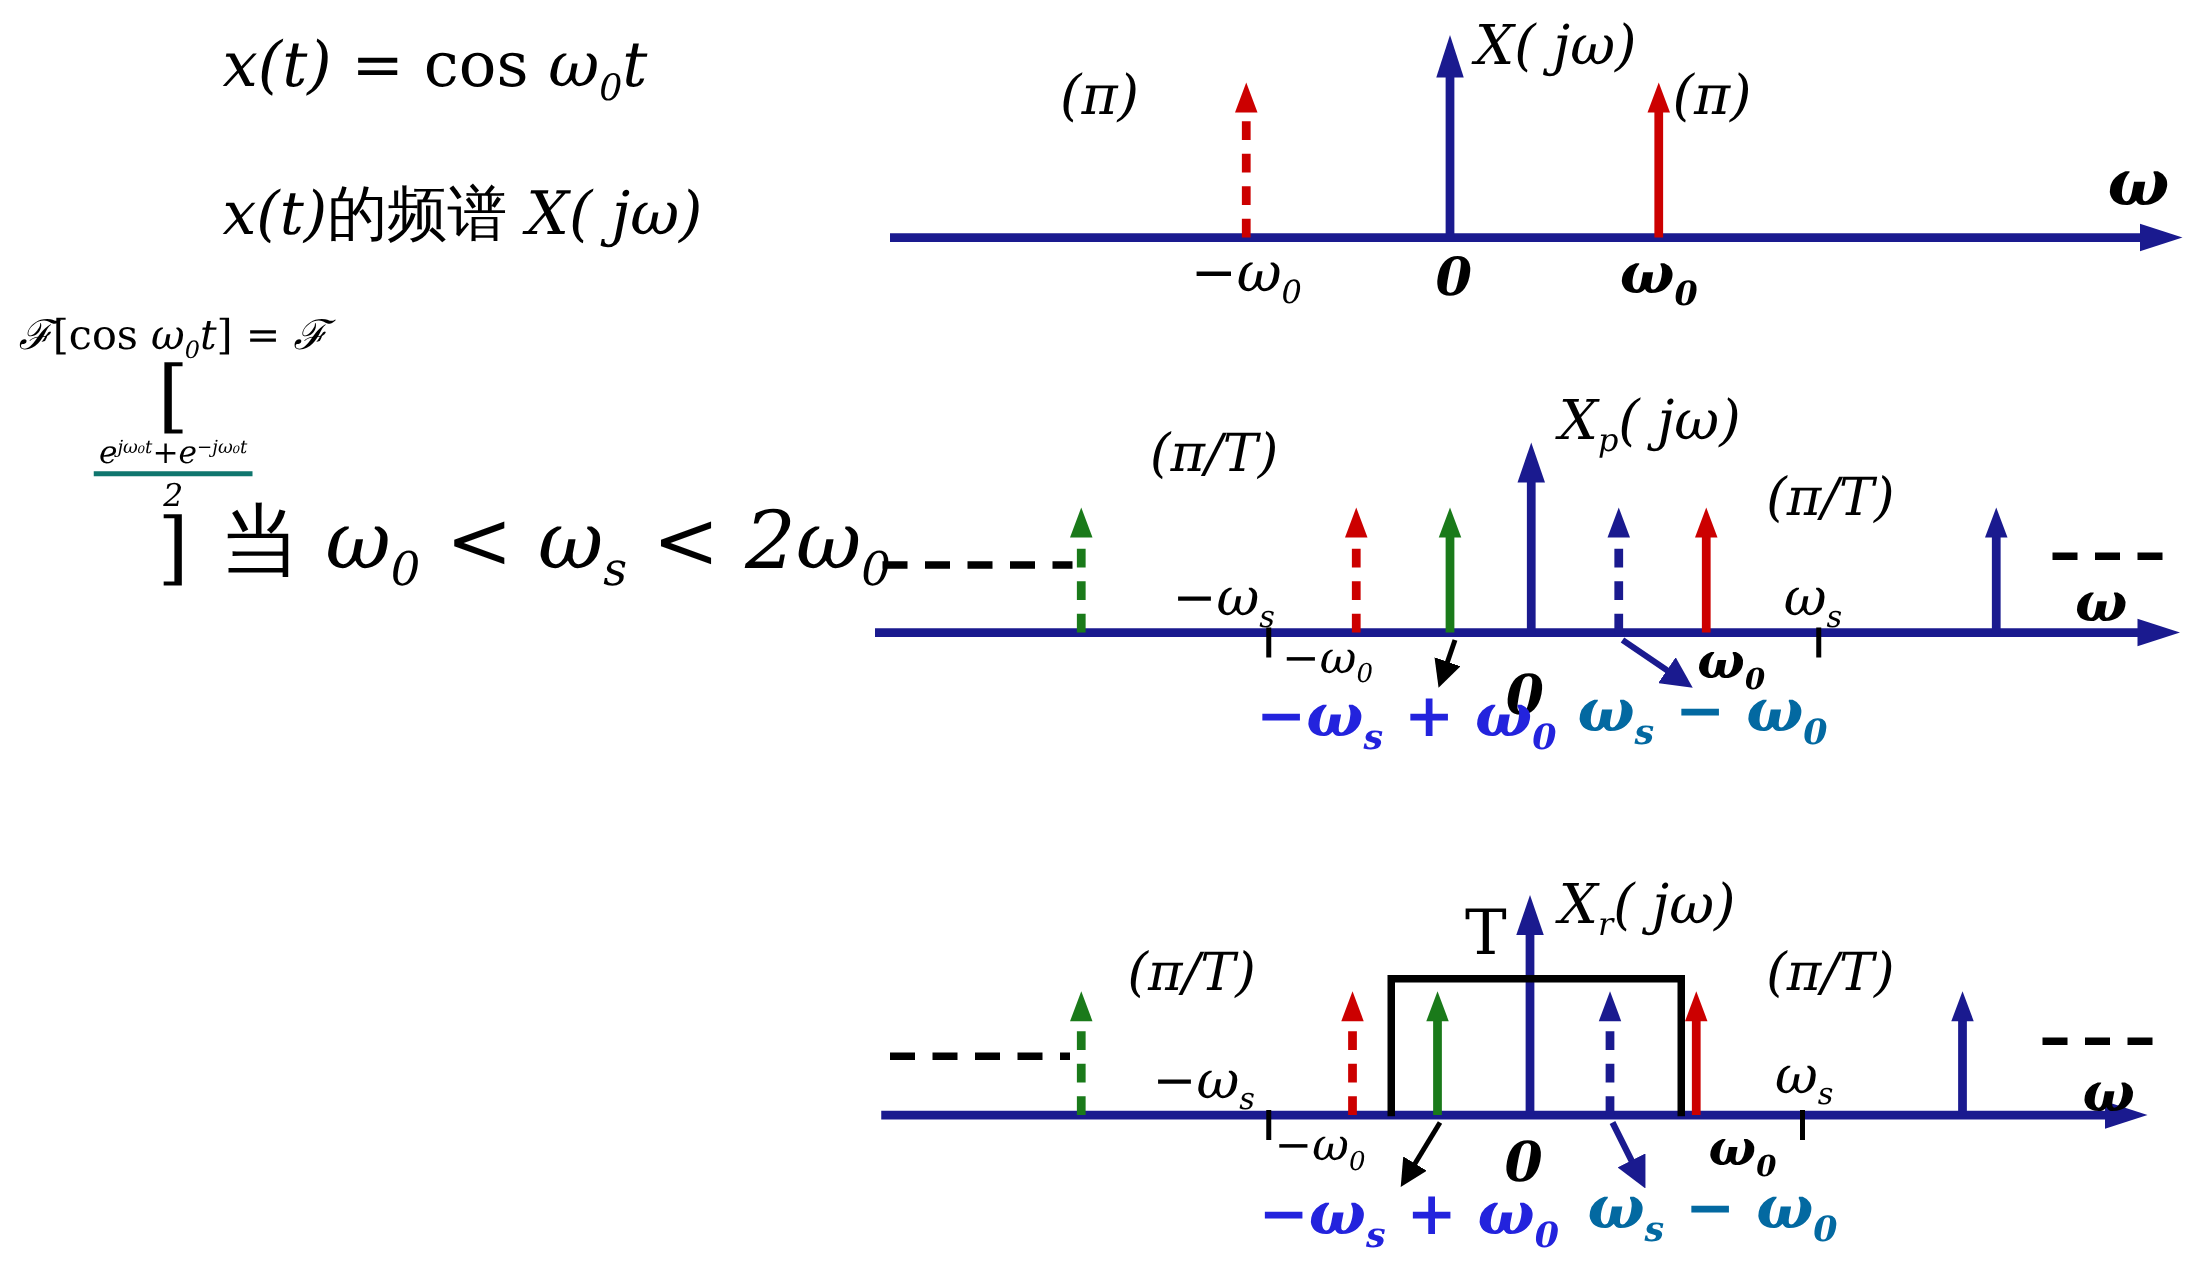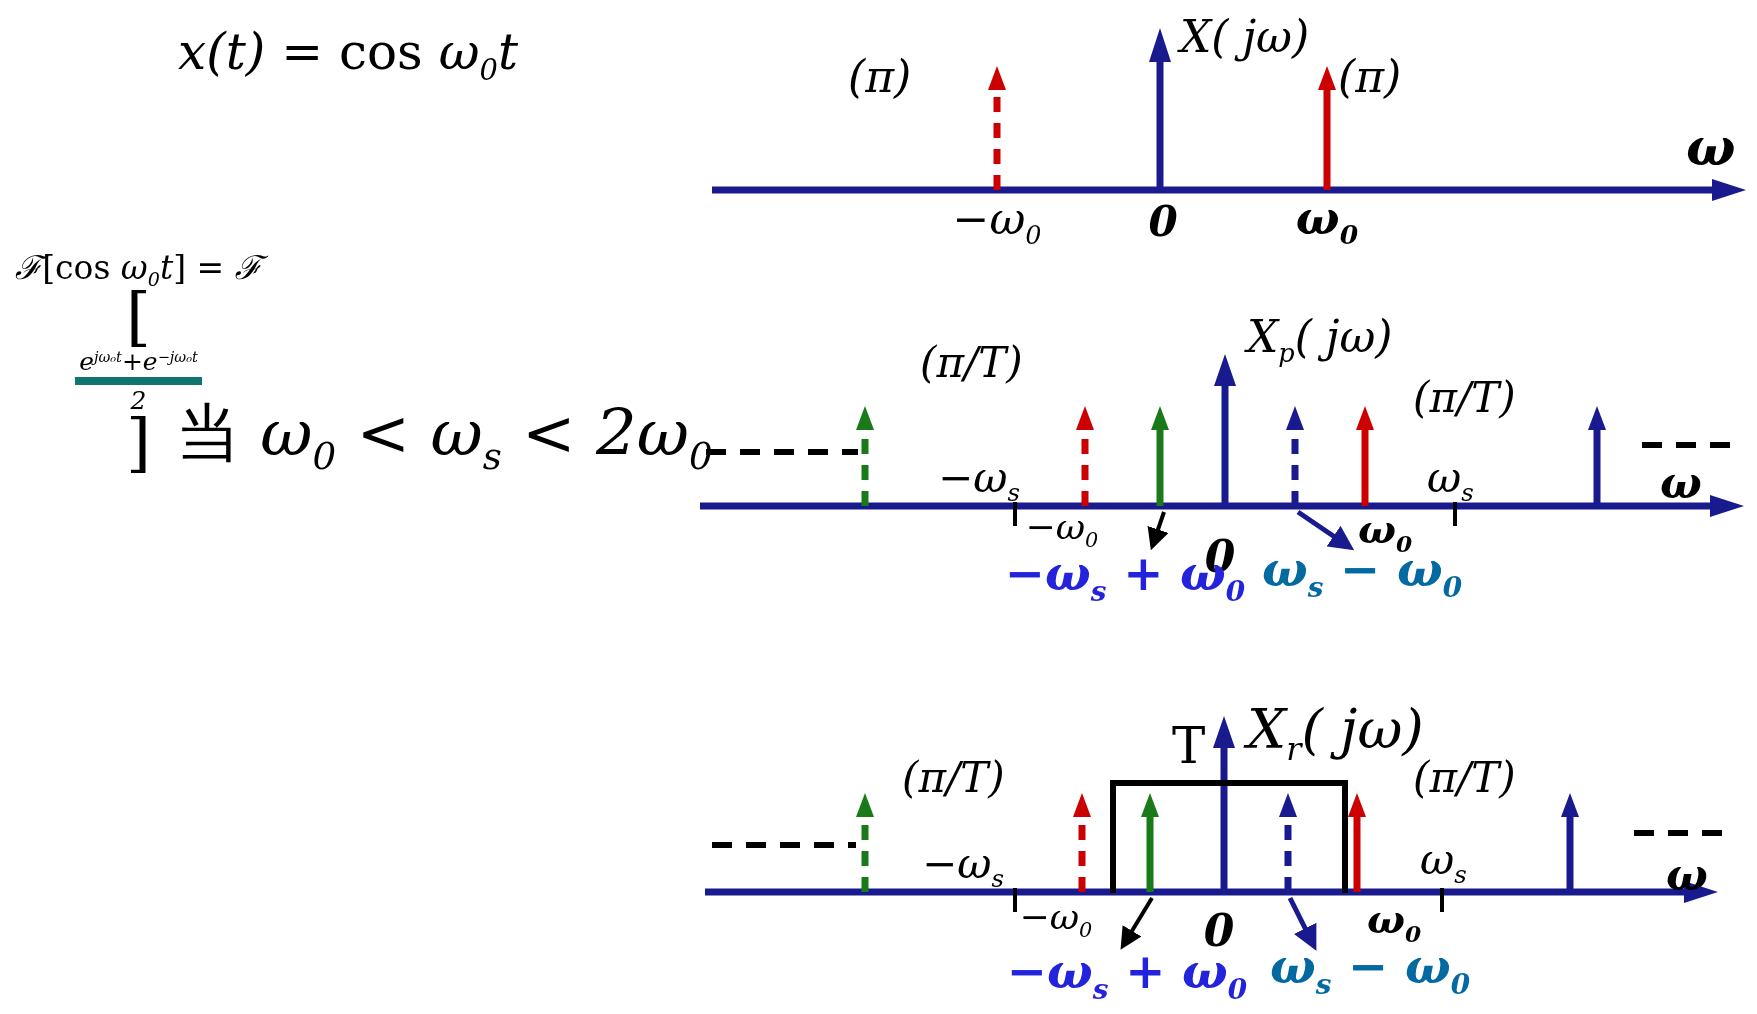--- a/index.html
+++ b/index.html
@@ -12,21 +12,21 @@
   .bold{font-weight:bold;}
   .rm{font-style:normal;}
   .cn{font-style:normal;}
   sub{font-size:58%;font-style:italic;vertical-align:-0.38em;line-height:0;}
   sup{font-size:58%;vertical-align:0.55em;line-height:0;}
   .c-bluetext{color:#2323dd;}
   .c-magenta{color:#0369a1;}
   .fourier-row{position:absolute;display:flex;align-items:center;font-size:33px;font-style:italic;flex-direction:column;}
   .bigbr{font-size:64px;font-style:normal;font-weight:300;line-height:0.9;margin:0 1px;}
   .frac{display:inline-flex;flex-direction:column;align-items:center;font-size:25px;margin:0 2px;}
-  .frac .num{border-bottom:8px solid #0f766e;padding:0 4px 1px 4px;}
+  .frac .num{border-bottom:4px solid #0f766e;padding:0 4px 1px 4px;}
   .frac .den{padding-top:1px;}
 </style>
 </head>
 <body>
 
 <div id="canvas">
 
   <svg id="diagram-svg" width="1757" height="1014" viewBox="0 0 1757 1014">
     <defs>
       <marker id="ar-black" viewBox="0 0 10 10" refX="7" refY="5" markerWidth="5.5" markerHeight="5.5" orient="auto">
@@ -101,20 +101,21 @@
           <line x1="1357" x2="1357" y1="892" y2="811" stroke="#cc0000" stroke-width="7"></line>
           <polygon points="1348,817 1366,817 1357,793" fill="#cc0000"></polygon>
           <line x1="1570" x2="1570" y1="892" y2="811" stroke="#1a1a8f" stroke-width="7"></line>
           <polygon points="1561,817 1579,817 1570,793" fill="#1a1a8f"></polygon>
         </g>
     </g>
   </svg>
 
   <div class="lbl" style="left:178px;top:26px;font-size:50px;">x(t) = <span class="rm">cos</span> ω<sub>0</sub>t</div>
 
+  <div class="lbl" style="left:178px;top:146px;font-size:48px;">x(t)<span class="cn">的频谱</span> X( jω)</div>
 
   <div class="fourier-row" style="left:15px;top:244px;">
     <span>ℱ<span class="rm">[</span><span class="rm">cos</span> ω<sub>0</sub>t<span class="rm">]</span><span class="rm"> = </span>ℱ</span>
     <span class="bigbr">[</span>
     <span class="frac">
       <span class="num">e<sup>jω₀t</sup>+e<sup>−jω₀t</sup></span>
       <span class="den">2</span>
     </span>
     <span class="bigbr">]</span>
   </div>
@@ -137,21 +138,21 @@
   <div class="lbl" style="left:1413px;top:376px;font-size:42px;">(π/T)</div>
   <div class="lbl" style="left:938px;top:456px;font-size:42px;">−ω<sub>s</sub></div>
   <div class="lbl center" style="left:1062px;top:508px;font-size:36px;">−ω<sub>0</sub></div>
   <div class="lbl bold center" style="left:1220px;top:534px;font-size:44px;">0</div>
   <div class="lbl bold center" style="left:1385px;top:508px;font-size:40px;">ω<sub>0</sub></div>
   <div class="lbl" style="left:1427px;top:456px;font-size:42px;">ω<sub>s</sub></div>
   <div class="lbl bold" style="left:1660px;top:460px;font-size:44px;">ω</div>
   <div class="lbl bold center c-bluetext" style="left:1125px;top:548px;font-size:48px;">−ω<sub>s</sub> + ω<sub>0</sub></div>
   <div class="lbl bold center c-magenta" style="left:1362px;top:544px;font-size:48px;">ω<sub>s</sub> − ω<sub>0</sub></div>
 
-  <div class="lbl" style="left:1247px;top:701px;font-size:55px;">X<sub>r</sub>( jω)</div>
+  <div class="lbl" style="left:1247px;top:701px;font-size:44px;">X<sub>r</sub>( jω)</div>
   <div class="lbl rm" style="left:1172px;top:720px;font-size:50px;">T</div>
   <div class="lbl" style="left:902px;top:756px;font-size:42px;">(π/T)</div>
   <div class="lbl" style="left:1413px;top:756px;font-size:42px;">(π/T)</div>
   <div class="lbl" style="left:922px;top:842px;font-size:42px;">−ω<sub>s</sub></div>
   <div class="lbl center" style="left:1056px;top:898px;font-size:36px;">−ω<sub>0</sub></div>
   <div class="lbl bold center" style="left:1219px;top:908px;font-size:44px;">0</div>
   <div class="lbl bold center" style="left:1394px;top:898px;font-size:40px;">ω<sub>0</sub></div>
   <div class="lbl" style="left:1420px;top:838px;font-size:42px;">ω<sub>s</sub></div>
   <div class="lbl bold" style="left:1666px;top:852px;font-size:44px;">ω</div>
   <div class="lbl bold center c-bluetext" style="left:1127px;top:946px;font-size:48px;">−ω<sub>s</sub> + ω<sub>0</sub></div>

